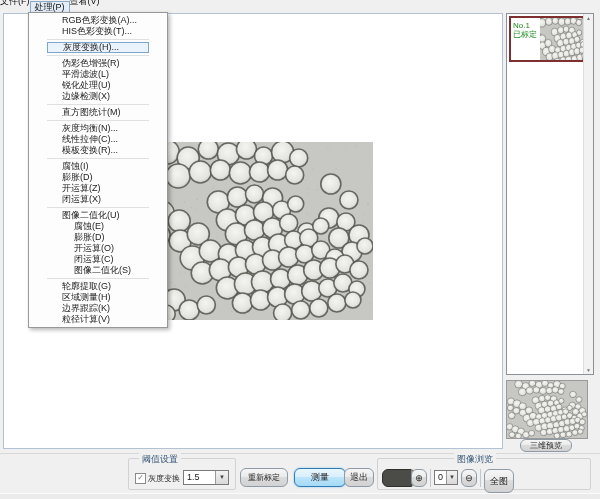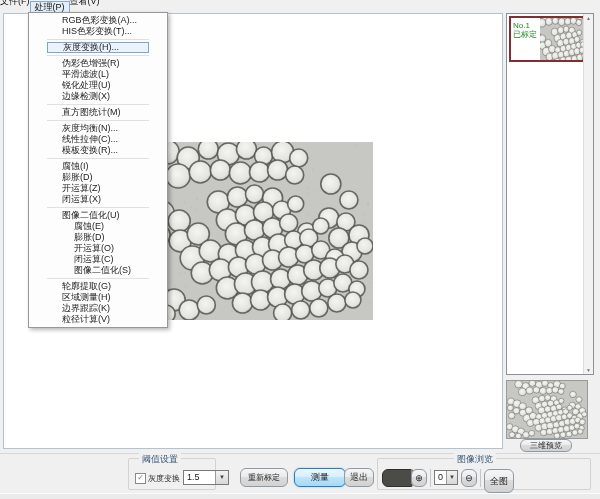--- a/index.html
+++ b/index.html
@@ -385,21 +385,21 @@
   </div>
 
   <svg id="bottom-thumb" viewBox="0 0 240 178" preserveAspectRatio="none">
       <use href="#pimg"></use>
     </svg>
   <button id="preview-button" class="btn" style="position:absolute">三维预览</button>
 
   <div id="toolbar">
 
 
-    <div class="groupbox" style="left:128px;top:4px;width:88px;height:32px">
+    <div class="groupbox" style="left:128px;top:4px;width:108px;height:32px">
       <span class="gb-label">阈值设置</span>
       <div class="checkbox" style="left:6px;top:14px">✓</div>
       <span style="position:absolute;left:19px;top:14px;font-size:8px;color:#333;white-space:nowrap">灰度变换</span>
       <div class="combo" style="left:54px;top:11px;width:46px">
         <span class="cv">1.5</span>
         <span class="ca">▼</span>
       </div>
     </div>
 
     <div class="btn" style="left:240px;top:14px;width:48px;height:19px;font-size:8px">重新标定</div>

